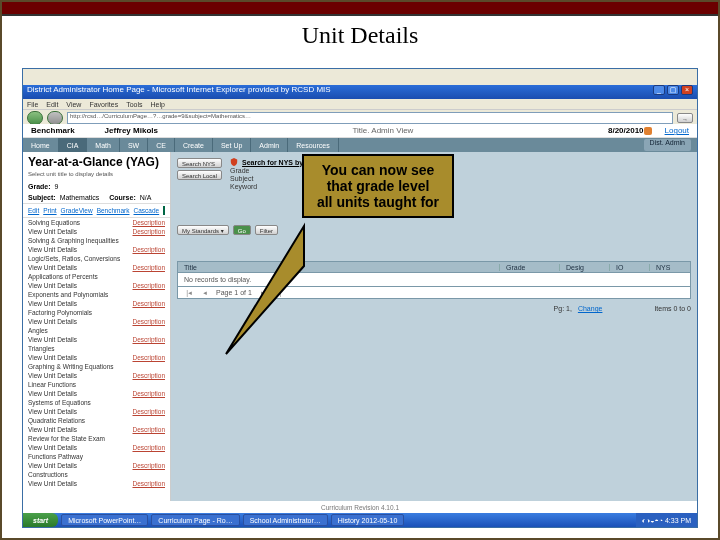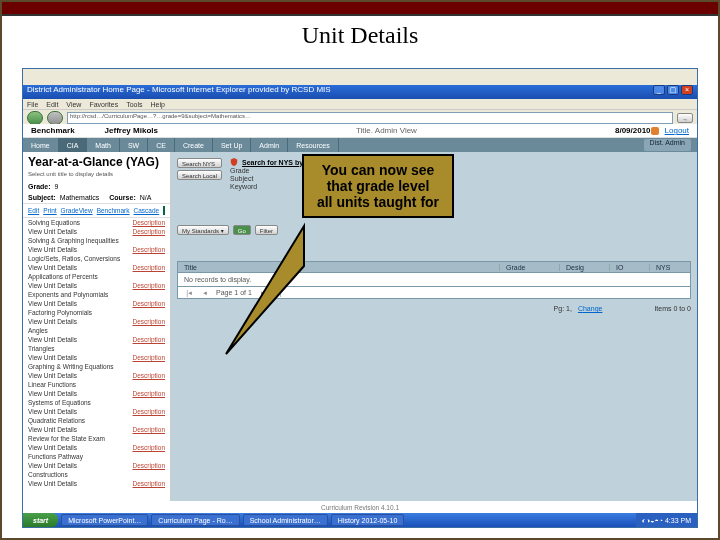--- a/index.html
+++ b/index.html
@@ -22,21 +22,21 @@
   .ie-tabs .right { margin-left: auto; font-size: 7px; color: #446; display: flex; gap: 6px; align-items: center; padding: 0 6px; }
   .app { position: absolute; left: 0; right: 0; top: 55px; bottom: 14px; background: #fff; overflow: hidden; }
   .taskbar { position: absolute; left: 0; right: 0; bottom: 0; height: 14px; background: linear-gradient(#3a7de0,#1a50b8); display: flex; align-items: center; font-size: 7px; color: #fff; }
   .start { height: 14px; background: linear-gradient(#4aa04a,#2a7a2a); padding: 0 10px; display: flex; align-items: center; font-style: italic; font-weight: bold; border-radius: 0 6px 6px 0; }
   .tbtn { height: 12px; background: #3a70d0; border: 1px solid #2a50a0; margin-left: 3px; padding: 0 6px; border-radius: 2px; display: flex; align-items: center; }
   .tray { margin-left: auto; height: 14px; background: #2a60c0; padding: 0 6px; display: flex; align-items: center; gap: 2px; }
   
   .app-header { height: 14px; background: #fff; display: flex; align-items: center; padding: 0 8px; font-size: 8px; border-bottom: 1px solid #ddd; }
   .app-header .spacer { flex: 1; }
   .app-header .mid { color: #666; }
-  .app-header .lo { color: #06c; text-decoration: underline; margin-left: 4px; }
+  .app-header .lo { color: #06c; text-decoration: underline; margin-left: 11px; }
   .lo-icon { width: 8px; height: 8px; background: #e08030; border-radius: 2px; display: inline-block; margin-right: 2px; }
   .app-navbar { height: 14px; background: #6a8a9a; display: flex; align-items: stretch; }
   .navitem { padding: 0 8px; font-size: 7px; color: #fff; display: flex; align-items: center; border-right: 1px solid #4a6a7a; }
   .navitem.on { background: #4a6a7a; }
   .admintag { margin-left: auto; height: 12px; font-size: 7px; background: #8aa5b5; color: #123; padding: 0 6px; border-radius: 2px; align-self: center; margin-right: 6px; }
   .body { display: flex; height: calc(100% - 40px); }
   .leftcol { width: 148px; border-right: 1px solid #ccc; background: #fff; overflow: hidden; }
   .yag-head { padding: 3px 5px; font-size: 8px; }
   .yag-head b { font-size: 12px; }
   .yag-sub { font-size: 6px; color: #555; }
@@ -103,21 +103,21 @@
     </div>
 
     <div class="app">
       <div class="app-header">
         <b>Benchmark</b>
         <span style="width:30px"></span>
         <b>Jeffrey Mikols</b>
         <span class="spacer"></span>
         <span class="mid"><span>Title. Admin View</span></span>
         <span class="spacer"></span>
-        <b>8/09/2010</b>
+        <b>8/20/2010</b>
         <span class="lo-icon"></span>
         <a class="lo">Logout</a>
       </div>
       <div class="app-navbar">
         <div class="navitem">Home</div>
         <div class="navitem on">CIA</div>
         <div class="navitem">Math</div>
         <div class="navitem">SW</div>
         <div class="navitem">CE</div>
         <div class="navitem">Create</div>

